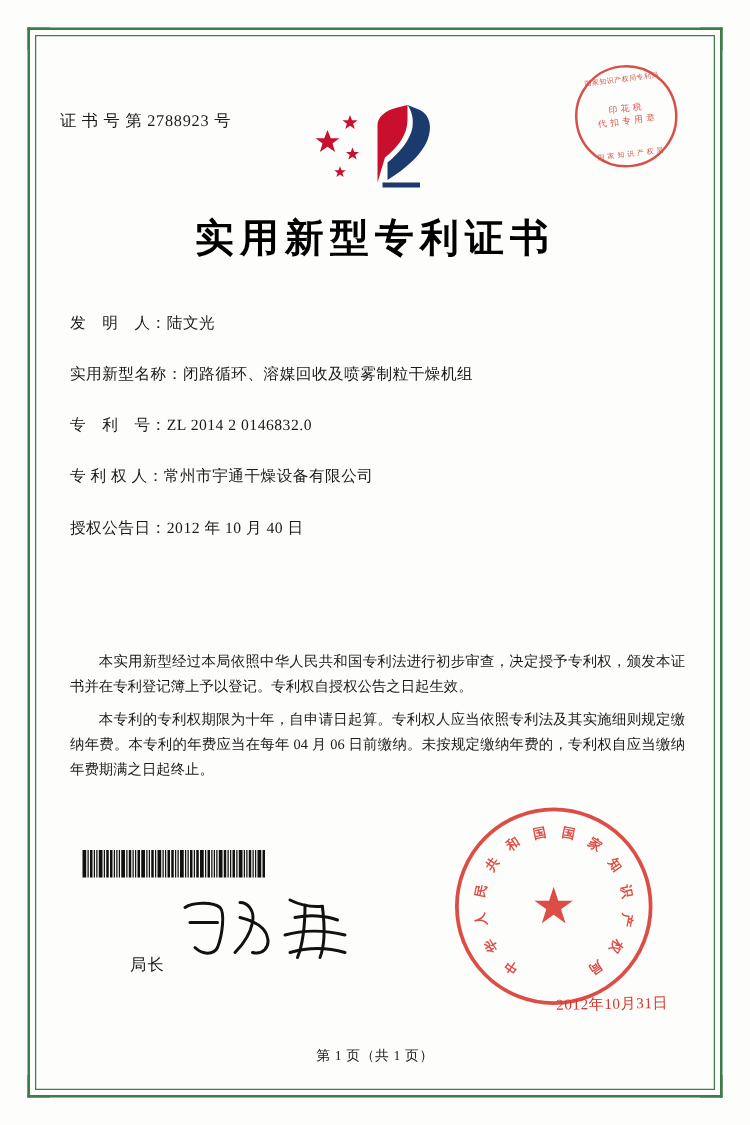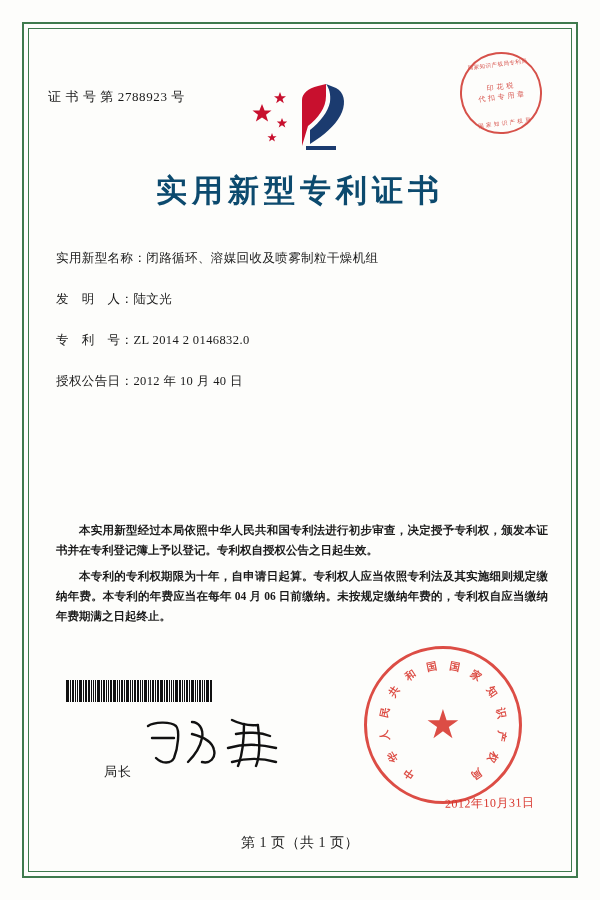--- a/index.html
+++ b/index.html
@@ -108,21 +108,21 @@
   .title {
     position: absolute;
     left: 0;
     top: 170px;
     width: 600px;
     text-align: center;
     font-size: 31px;
     font-weight: bold;
     letter-spacing: 5px;
     font-family: "Liberation Serif", "DejaVu Serif", serif;
-    color: #0c4a6e;
+    color: #000000;
   }
 
   .fields {
     position: absolute;
     left: 56px;
     top: 250px;
     width: 490px;
   }
   .field {
     font-size: 12.5px;
@@ -141,21 +141,20 @@
 
   .paras {
     position: absolute;
     left: 56px;
     top: 520px;
     width: 492px;
     font-size: 11.5px;
     line-height: 20px;
     text-align: justify;
     color: #1a1a1a;
-    font-weight: bold;
   }
   .para {
     text-indent: 2em;
     margin-bottom: 6px;
   }
 
   
   .barcode {
     position: absolute;
     left: 66px;
@@ -229,21 +228,21 @@
     letter-spacing: 0.5px;
     transform: rotate(-1deg);
   }
 
   .page-foot {
     position: absolute;
     left: 0;
     bottom: 48px;
     width: 600px;
     text-align: center;
-    font-size: 14px;
+    font-size: 11px;
     color: #1a1a1a;
     letter-spacing: 0.5px;
   }
 </style>
 </head>
 <body>
 
 <div class="page">
 
   <div class="border-outer"></div>
@@ -277,27 +276,30 @@
         <path d="M86 6 L96 10 C104 14 106 24 102 34 C98 44 88 54 76 62 L70 66 L70 52 C80 44 88 34 90 24 C91 16 89 10 86 6 Z" fill="#1b3b6f"></path>
         <path d="M66 68 L96 68 L96 72 L66 72 Z" fill="#1b3b6f"></path>
       </g>
     </svg>
   </div>
 
   <div class="title">实用新型专利证书</div>
 
   <div class="fields">
     <div class="field">
+      <span class="lbl">发　明　人：</span><span class="val">陆文光</span>
+    </div>
+    <div class="field">
       <span class="lbl">实用新型名称：</span><span class="val">闭路循环、溶媒回收及喷雾制粒干燥机组</span>
-    </div>
-    <div class="field">
-      <span class="lbl">发　明　人：</span><span class="val">陆文光</span>
     </div>
     <div class="field">
       <span class="lbl">专　利　号：</span><span class="val">ZL 2014 2 0146832.0</span>
+    </div>
+    <div class="field">
+      <span class="lbl">专 利 权 人：</span><span class="val">常州市宇通干燥设备有限公司</span>
     </div>
     <div class="field">
       <span class="lbl">授权公告日：</span><span class="val">2012 年 10 月 40 日</span>
     </div>
   </div>
 
   <div class="paras">
     <div class="para">本实用新型经过本局依照中华人民共和国专利法进行初步审查，决定授予专利权，颁发本证书并在专利登记簿上予以登记。专利权自授权公告之日起生效。</div>
     <div class="para">本专利的专利权期限为十年，自申请日起算。专利权人应当依照专利法及其实施细则规定缴纳年费。本专利的年费应当在每年 04 月 06 日前缴纳。未按规定缴纳年费的，专利权自应当缴纳年费期满之日起终止。</div>
   </div>

